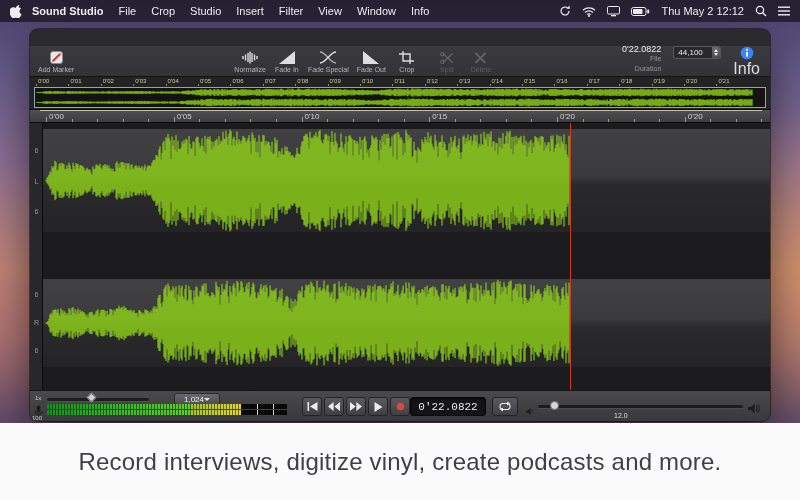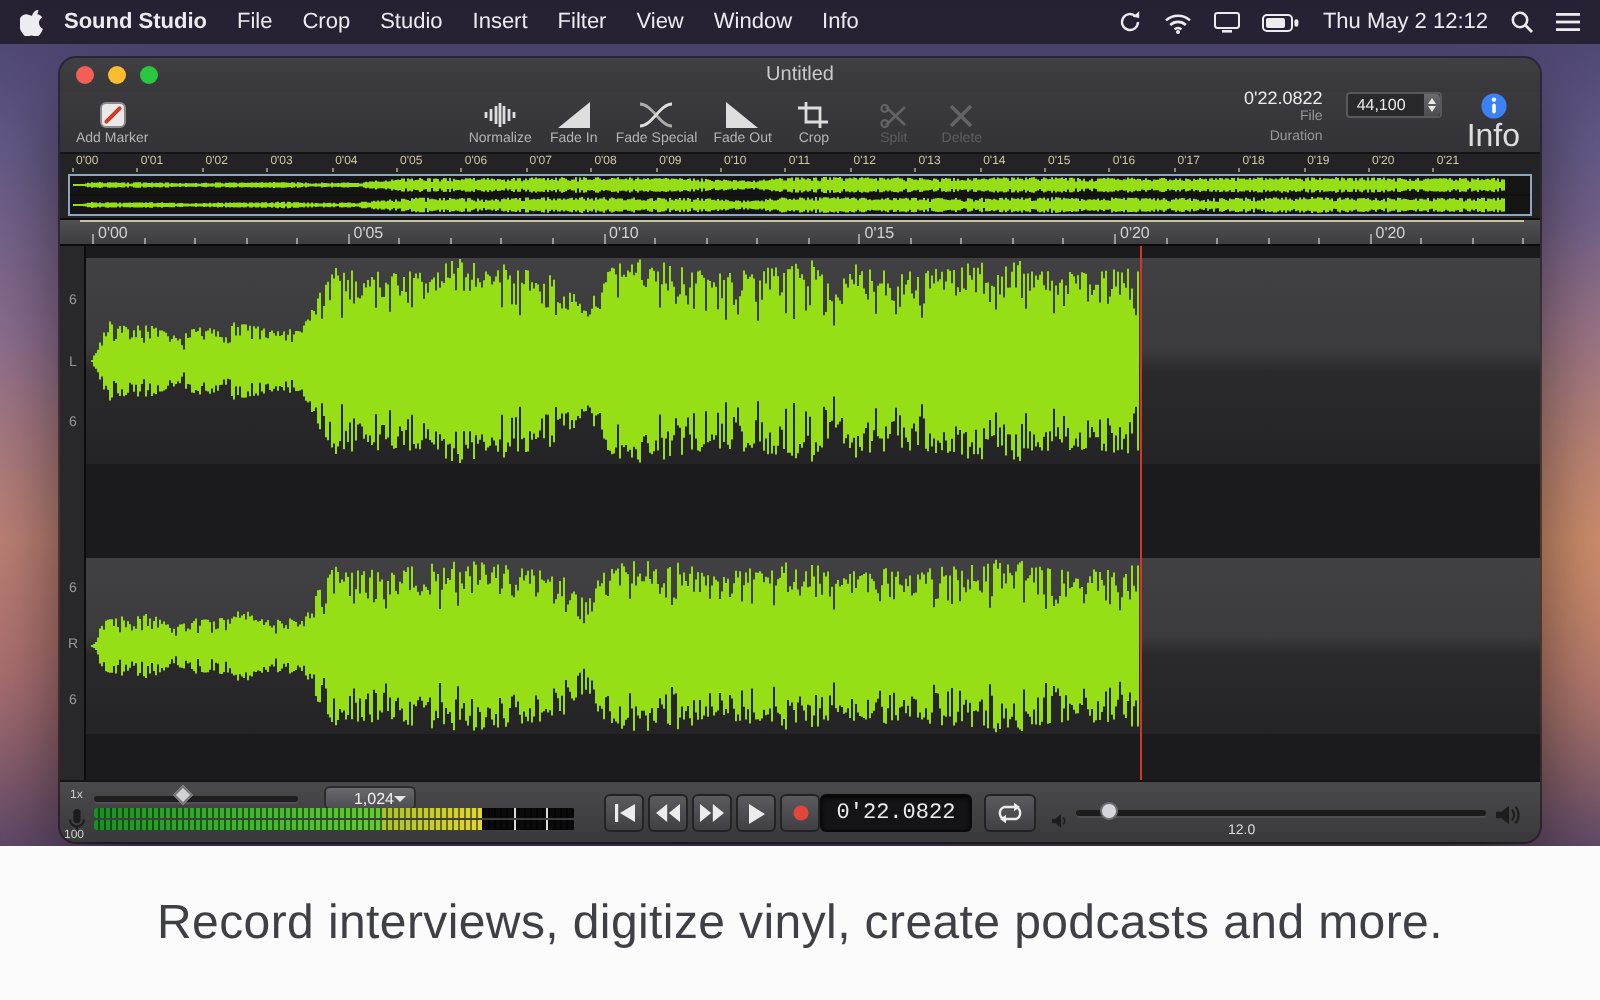--- a/index.html
+++ b/index.html
@@ -87,23 +87,23 @@
   .channel svg{position:absolute;left:0;top:0}
   .playhead{position:absolute;left:540px;top:0;bottom:0;width:1px;background:#cf3a28;z-index:5}
 
   
   .bottombar{position:absolute;left:0;right:0;bottom:0;height:31px;background:linear-gradient(#4a4a4c,#39393b);
     border-top:1px solid #151515}
   .zoom-min{position:absolute;left:5px;top:4px;font-size:6px;color:#cfcfcf}
   .zoom-track{position:absolute;left:17px;top:7px;width:102px;height:3px;background:#1e1e1e;border-radius:2px;
     box-shadow:0 1px 0 rgba(255,255,255,.07)}
   .zoom-thumb{position:absolute;left:58px;top:3px;width:7px;height:7px;background:#d2d2d6;border:1px solid #77777a;transform:rotate(45deg)}
-  .zoom-select{position:absolute;left:132px;top:2px;width:46px;height:12px;background:linear-gradient(#69696d,#4e4e52);
+  .zoom-select{position:absolute;left:144px;top:2px;width:46px;height:12px;background:linear-gradient(#69696d,#4e4e52);
     border:1px solid #2c2c2e;border-radius:3px;color:#f2f2f2;font-size:8px;display:flex;align-items:center;
-    justify-content:flex-end;padding:0 4px}
+    justify-content:center;padding:0 4px}
   .dd-arrow{width:0;height:0;border-left:3px solid transparent;border-right:3px solid transparent;border-top:3.5px solid #e6e6e6;display:block}
   .mic{position:absolute;left:4px;top:13px}
   .meter{position:absolute;left:17px;width:240px;height:5px;border-radius:1px;overflow:hidden;background:#0c0c0c;display:flex}
   .meter.m1{top:13px}.meter.m2{top:19px}
   .seg-green{width:60%;background:linear-gradient(90deg,#188f24,#3db52c,#63cc30)}
   .seg-yellow{width:21%;background:linear-gradient(90deg,#a8c22e,#e2d730)}
   .seg-off{flex:1;background:#0a0a0a;position:relative}
   .seg-off .mtick{position:absolute;top:0;bottom:0;width:1px;background:#d8d8d8}
   .meter::after{content:"";position:absolute;inset:0;background:repeating-linear-gradient(90deg,transparent 0 2px,rgba(0,0,0,.5) 2px 3px)}
   .meter-num{position:absolute;left:2px;top:24px;font-size:6px;color:#cfcfcf}
@@ -188,28 +188,20 @@
           <rect y="0.5" width="12" height="1.4" fill="#ececf0"></rect>
           <rect y="4.3" width="12" height="1.4" fill="#ececf0"></rect>
           <rect y="8.1" width="12" height="1.4" fill="#ececf0"></rect>
         </svg>
     </span>
   </span>
 </div>
 
 <div class="window">
 
-  <div class="titlebar">
-    <span class="traffic">
-      <i class="t-red"></i>
-      <i class="t-yellow"></i>
-      <i class="t-green"></i>
-    </span>
-    <div class="window-title">Untitled</div>
-  </div>
 
   <div class="toolbar">
     <div class="tb-left">
       <span class="ticon">
         <svg width="13" height="13" viewBox="0 0 13 13">
             <rect x="0.5" y="0.5" width="12" height="12" rx="2.5" fill="#e9e9ea" stroke="#8a8a8d"></rect>
             <path d="M3.2 9.8L9.8 3.2" stroke="#d03a2b" stroke-width="2" stroke-linecap="round"></path>
           </svg>
       </span>
       <span class="lbl">Add Marker</span>

